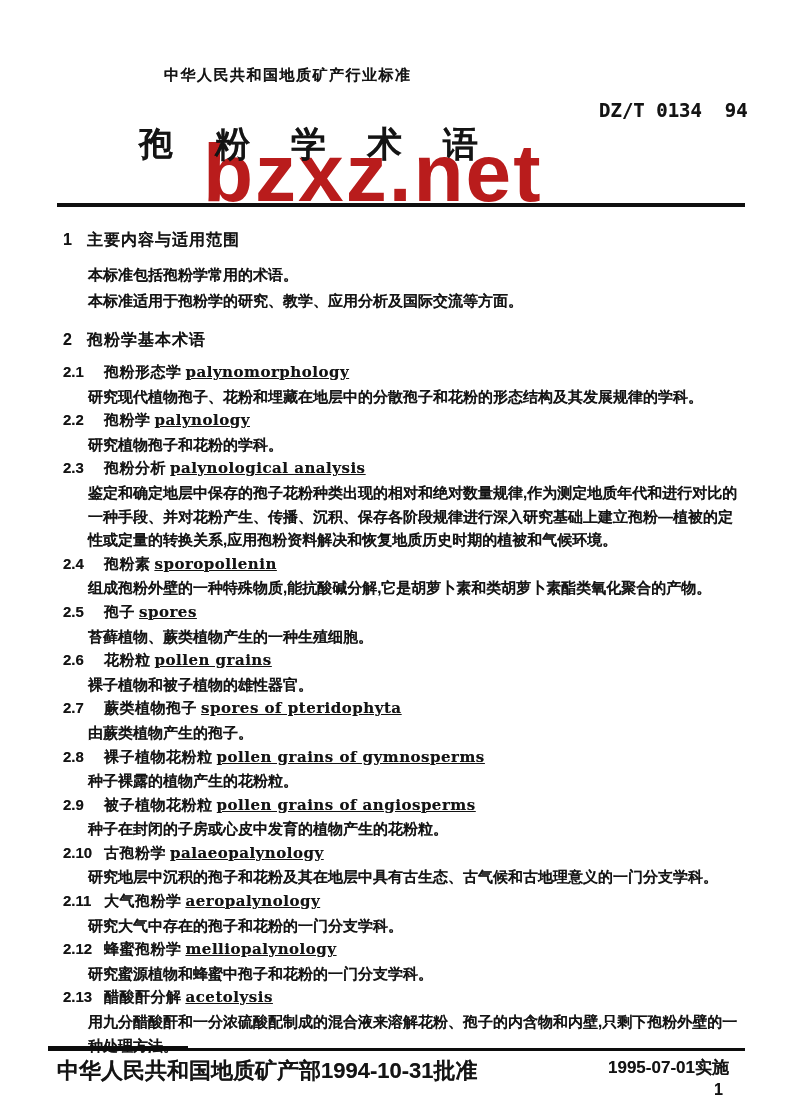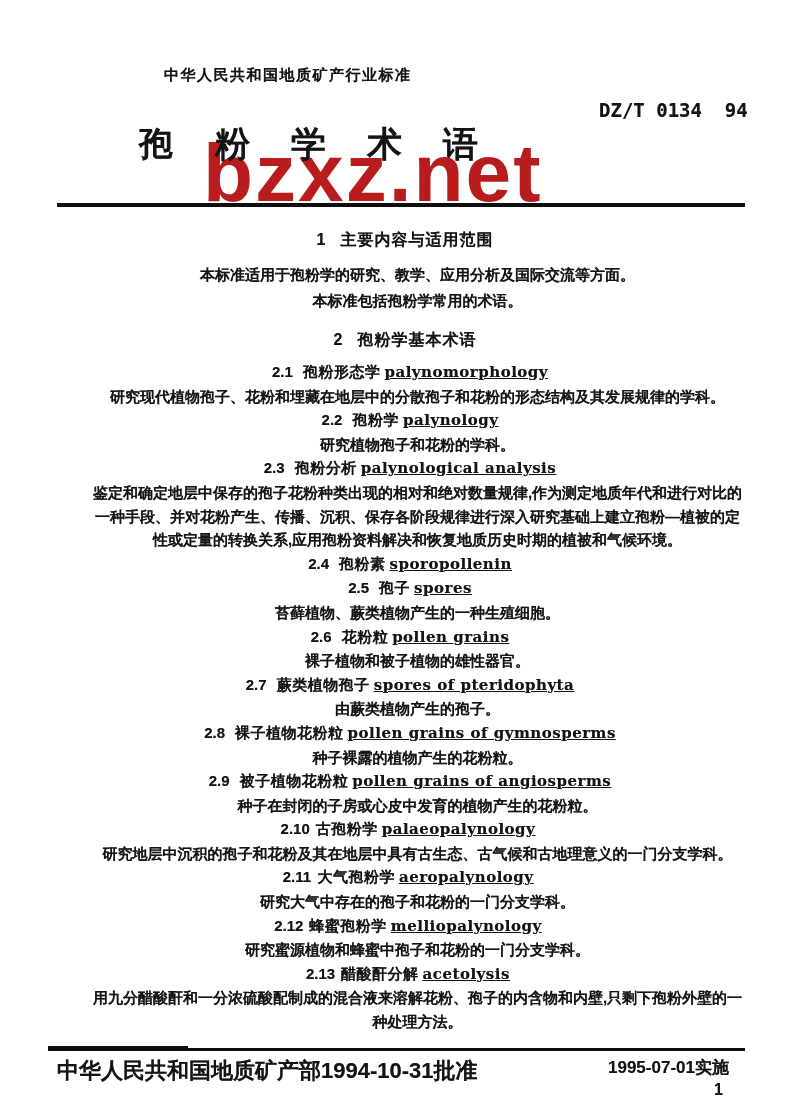--- a/index.html
+++ b/index.html
@@ -11,21 +11,21 @@
   
   .org-line{position:absolute;left:164px;top:66px;font-size:15px;font-weight:700;letter-spacing:1.5px;white-space:nowrap;z-index:2;}
   .std-code{position:absolute;left:599px;top:99px;font-family:"DejaVu Sans Mono","Liberation Mono",monospace;font-size:19px;font-weight:700;white-space:pre;z-index:2;}
   .doc-title{position:absolute;left:139px;top:121px;font-size:35px;font-weight:700;letter-spacing:41px;white-space:nowrap;z-index:2;}
   .watermark{
     position:absolute;left:203px;top:126px;font-size:82px;font-weight:700;color:#b91c1c;
     letter-spacing:2px;z-index:1;text-shadow:none;white-space:nowrap;
   }
   .top-rule{position:absolute;left:57px;top:203px;width:688px;height:4px;background:#0f0f0f;z-index:2;}
   
-  .content{position:absolute;left:63px;top:230px;width:684px;z-index:2;text-align:center;}
+  .content{position:absolute;left:63px;top:230px;width:684px;z-index:2;}
   .sec-h{font-size:16px;font-weight:700;letter-spacing:1px;line-height:20px;}
   .sec-h .sec-n{display:inline-block;margin-right:15px;letter-spacing:0;}
   .scope-paras{margin:12px 0 0 0;padding-left:25px;}
   .scope-paras p{margin:0;font-size:15px;line-height:26px;font-weight:700;}
   .sec-h2{margin-top:16px;}
   .terms{margin-top:10px;}
   .term-line{font-size:15px;line-height:23.6px;font-weight:700;white-space:nowrap;}
   .term-num{display:inline-block;min-width:41px;}
   .term-zh{letter-spacing:.5px;}
   .term-en{margin-left:4px;font-family:"DejaVu Serif","Liberation Serif",serif;font-weight:600;letter-spacing:.5px;text-decoration:underline;}
@@ -47,22 +47,22 @@
   <div class="doc-title">孢粉学术语</div>
   <div class="watermark">bzxz.net</div>
   <div class="top-rule"></div>
 
   <div class="content">
 
     <div class="sec-h">
       <span class="sec-n">1</span><span>主要内容与适用范围</span>
     </div>
     <div class="scope-paras">
+      <p>本标准包括孢粉学常用的术语。</p>
       <p>本标准适用于孢粉学的研究、教学、应用分析及国际交流等方面。</p>
-      <p>本标准包括孢粉学常用的术语。</p>
     </div>
 
     <div class="sec-h sec-h2">
       <span class="sec-n">2</span><span>孢粉学基本术语</span>
     </div>
 
     <div class="terms">
   <div class="term">
     <div class="term-line">
       <span class="term-num">2.1</span><span class="term-zh">孢粉形态学</span><span class="term-en">palynomorphology</span>
@@ -81,20 +81,21 @@
     <div class="term-line">
       <span class="term-num">2.3</span><span class="term-zh">孢粉分析</span><span class="term-en">palynological analysis</span>
     </div>
     <p class="term-def">鉴定和确定地层中保存的孢子花粉种类出现的相对和绝对数量规律,作为测定地质年代和进行对比的一种手段、并对花粉产生、传播、沉积、保存各阶段规律进行深入研究基础上建立孢粉—植被的定性或定量的转换关系,应用孢粉资料解决和恢复地质历史时期的植被和气候环境。</p>
   </div>
 
   <div class="term">
     <div class="term-line">
       <span class="term-num">2.4</span><span class="term-zh">孢粉素</span><span class="term-en">sporopollenin</span>
     </div>
+    <p class="term-def">组成孢粉外壁的一种特殊物质,能抗酸碱分解,它是胡萝卜素和类胡萝卜素酯类氧化聚合的产物。</p>
   </div>
 
   <div class="term">
     <div class="term-line">
       <span class="term-num">2.5</span><span class="term-zh">孢子</span><span class="term-en">spores</span>
     </div>
     <p class="term-def">苔藓植物、蕨类植物产生的一种生殖细胞。</p>
   </div>
 
   <div class="term">

